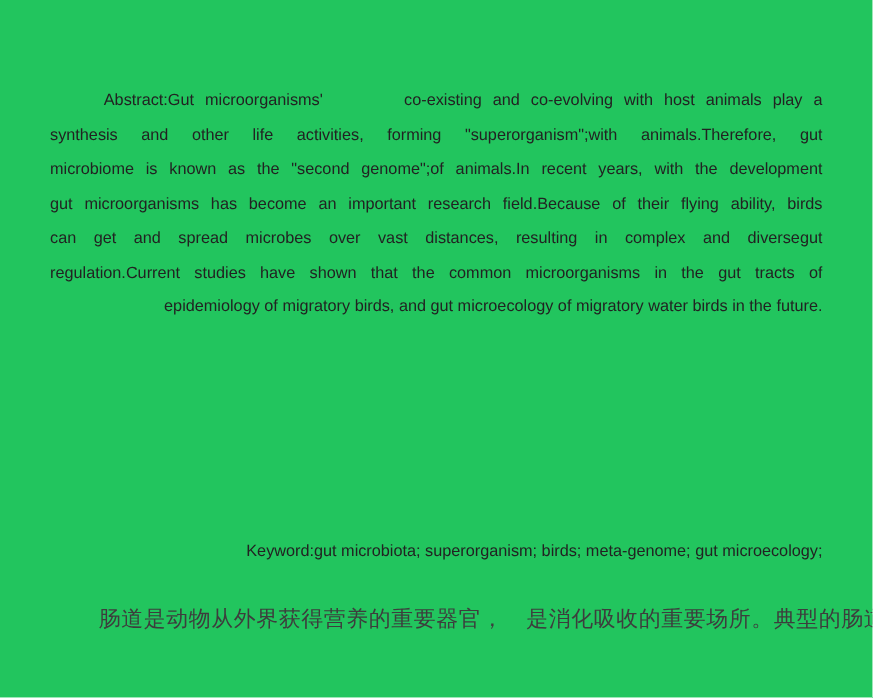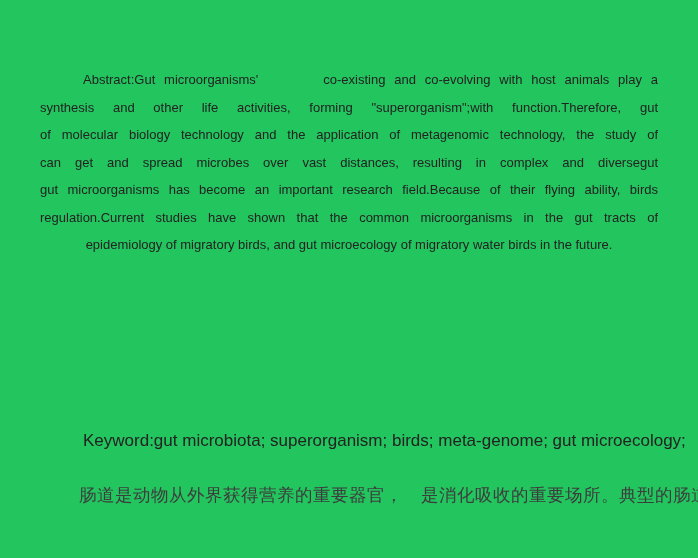--- a/index.html
+++ b/index.html
@@ -27,52 +27,53 @@
     white-space: normal;
   }
   
   .abs-line::after {
     content: "";
     display: inline-block;
     width: 100%;
     height: 0;
   }
   .abs-line.first { text-indent: 43px; }
-  .abs-line.last { text-align: center; }
+  .abs-line.last { text-align: right; }
   .abs-line.last::after { content: none; }
   .keywords {
     position: absolute;
     left: 83px;
     top: 427px;
     width: 575px;
-    font-size: 17px;
+    font-size: 13px;
     line-height: 27.5px;
     white-space: nowrap;
+    text-align: right;
   }
   .chinese {
     position: absolute;
     left: 79px;
     top: 481px;
     width: 600px;
     font-size: 17.5px;
     line-height: 28px;
     font-family: "Liberation Serif", "DejaVu Serif", serif;
     color: #3d3d3d;
     letter-spacing: 0.5px;
     white-space: nowrap;
   }
 </style>
 </head>
 <body>
 
 <div class="page">
   <div class="abstract">
       <div class="abs-line first">Abstract:Gut microorganisms'     co-existing and co-evolving with host animals play a</div>
-      <div class="abs-line">synthesis and other life activities, forming "superorganism";with function.Therefore, gut</div>
-      <div class="abs-line">of molecular biology technology and the application of metagenomic technology, the study of</div>
+      <div class="abs-line">synthesis and other life activities, forming "superorganism";with animals.Therefore, gut</div>
+      <div class="abs-line">microbiome is known as the "second genome";of animals.In recent years, with the development</div>
+      <div class="abs-line">gut microorganisms has become an important research field.Because of their flying ability, birds</div>
       <div class="abs-line">can get and spread microbes over vast distances, resulting in complex and diversegut</div>
-      <div class="abs-line">gut microorganisms has become an important research field.Because of their flying ability, birds</div>
       <div class="abs-line">regulation.Current studies have shown that the common microorganisms in the gut tracts of</div>
       <div class="abs-line last">epidemiology of migratory birds, and gut microecology of migratory water birds in the future.</div>
     </div>
   <div class="keywords">Keyword:gut microbiota; superorganism; birds; meta-genome; gut microecology;</div>
   <div class="chinese">肠道是动物从外界获得营养的重要器官，　是消化吸收的重要场所。典型的肠道自</div>
 </div>
 
 </body></html>

